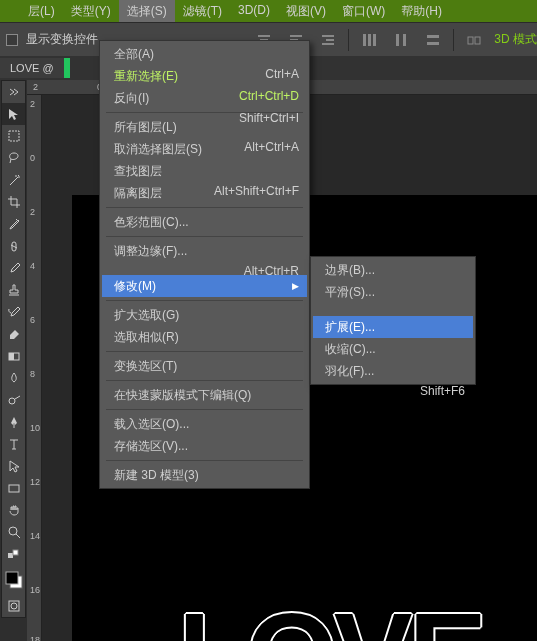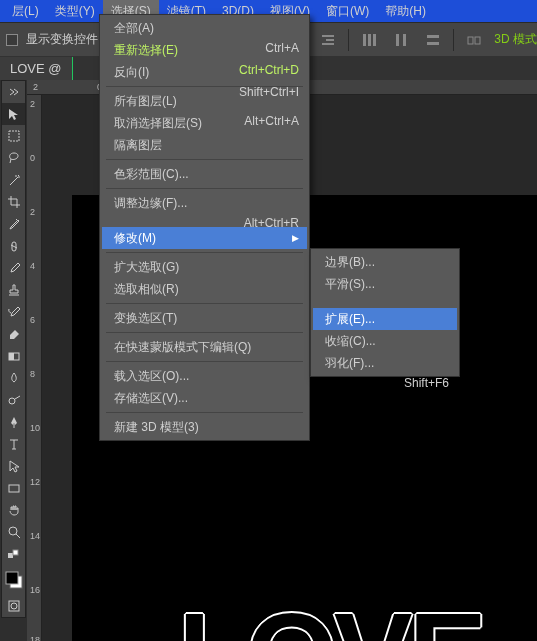--- a/index.html
+++ b/index.html
@@ -1,31 +1,31 @@
 <!DOCTYPE html>
 <html><head>
 <meta charset="utf-8">
 <style>
   * { margin: 0; padding: 0; box-sizing: border-box; font-family: "Microsoft YaHei", sans-serif; }
   body { background: #2e2e2e; width: 537px; height: 641px; overflow: hidden; position: relative; color: #d0d0d0; font-size: 12px; }
 
   
-  .menubar { height: 22px; background: #1d4ed8; display: flex; align-items: center; padding-left: 4px; }
+  .menubar { height: 22px; background: #4d7c0f; display: flex; padding-left: 20px; }
   .menubar .mitem { padding: 3px 8px; cursor: default; }
   .menubar .mitem.active { background: #6b6b6b; }
 
   
   .optbar { height: 34px; background: #454545; border-top: 1px solid #2a2a2a; display: flex; align-items: center; padding-left: 6px; gap: 8px; }
   .chk { width: 12px; height: 12px; border: 1px solid #8a8a8a; background: #3a3a3a; }
   .iconbtn { width: 24px; height: 20px; display: flex; align-items: center; justify-content: center; color: #888; }
   .sep { width: 1px; height: 22px; background: #2a2a2a; }
 
   
   .tabrow { height: 24px; background: #323232; display: flex; align-items: center; }
-  .tab { background: #3c3c3c; padding: 4px 10px; border-right: 1px solid #22c55e; font-size: 13px; }
+  .tab { background: #3c3c3c; padding: 4px 10px; border-right: 6px solid #22c55e; font-size: 11px; }
 
   
   .ruler-h { position: absolute; left: 27px; top: 80px; right: 0; height: 15px; background: #414141; border-bottom: 1px solid #222; font-size: 9px; color: #bbb; }
   .ruler-h span { position: absolute; top: 2px; }
   .ruler-v { position: absolute; left: 27px; top: 95px; width: 15px; bottom: 0; background: #414141; border-right: 1px solid #222; font-size: 9px; color: #bbb; }
   .ruler-v span { position: absolute; left: 3px; }
 
   
   .toolbox { position: absolute; left: 1px; top: 80px; width: 25px; background: #454545; border: 1px solid #222; }
   .tool { width: 23px; height: 22px; display: flex; align-items: center; justify-content: center; color: #ccc; }
@@ -45,22 +45,22 @@
   .menu { position: absolute; background: #595959; border: 1px solid #333; box-shadow: 3px 3px 6px rgba(0,0,0,.5); padding: 2px; }
   .menu .row { display: flex; align-items: center; height: 22px; padding: 0 8px 0 12px; cursor: default; white-space: nowrap; }
   .menu .row.disabled { color: #bef264; }
   .menu .row.hl { background: #4a7fd6; color: #fff; margin-top: 13px; }
   .menu .lbl { flex: 0 0 auto; }
   .menu .spacer { flex: 1; min-width: 24px; }
   .menu .sc { text-align: left; margin-top: 40px; }
   .menu .arrow { margin-left: 6px; font-size: 9px; }
   .menu hr { border: none; border-top: 1px solid #444; margin: 3px 4px; }
 
-  .menu1 { left: 99px; top: 14px; width: 211px; }
-  .menu2 { left: 310px; top: 248px; width: 150px; }
+  .menu1 { left: 99px; top: 40px; width: 211px; }
+  .menu2 { left: 310px; top: 256px; width: 166px; }
 </style>
 </head>
 <body>
 
 <div class="menubar">
   <div class="mitem">层(L)</div>
   <div class="mitem">类型(Y)</div>
   <div class="mitem active">选择(S)</div>
   <div class="mitem">滤镜(T)</div>
   <div class="mitem">3D(D)</div>
@@ -303,20 +303,25 @@
     <div class="row">
       <span class="lbl">所有图层(L)</span>
       <span class="spacer"></span>
       <span class="sc">Alt+Ctrl+A</span>
     </div>
     <div class="row">
       <span class="lbl">取消选择图层(S)</span>
       <span class="spacer"></span>
     </div>
     <div class="row">
+      <span class="lbl">查找图层</span>
+      <span class="spacer"></span>
+      <span class="sc">Alt+Shift+Ctrl+F</span>
+    </div>
+    <div class="row">
       <span class="lbl">隔离图层</span>
       <span class="spacer"></span>
     </div>
     <hr>
     <div class="row">
       <span class="lbl">色彩范围(C)...</span>
       <span class="spacer"></span>
     </div>
     <hr>
     <div class="row">

